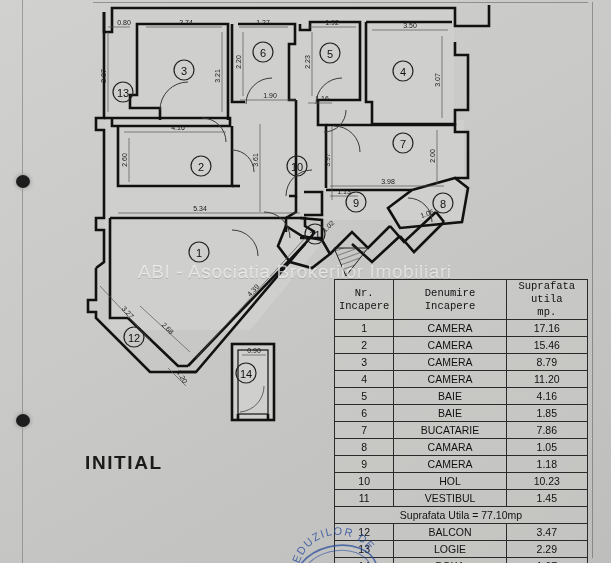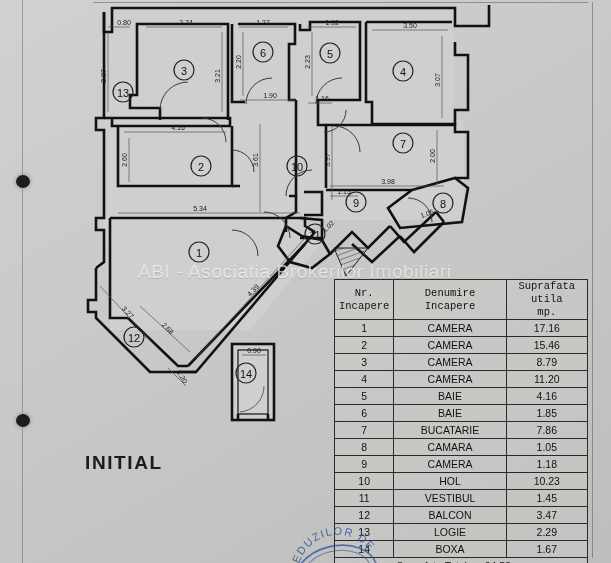--- a/index.html
+++ b/index.html
@@ -389,20 +389,23 @@
             <td class="c-nr">10</td>
             <td class="c-nm">HOL</td>
             <td class="c-sf">10.23</td>
           </tr>
         <tr>
             <td class="c-nr">11</td>
             <td class="c-nm">VESTIBUL</td>
             <td class="c-sf">1.45</td>
           </tr>
 
+        <tr>
+            <td class="span" colspan="3">Suprafata Utila = 77.10mp</td>
+          </tr>
 
         <tr>
             <td class="c-nr">12</td>
             <td class="c-nm">BALCON</td>
             <td class="c-sf">3.47</td>
           </tr>
         <tr>
             <td class="c-nr">13</td>
             <td class="c-nm">LOGIE</td>
             <td class="c-sf">2.29</td>

